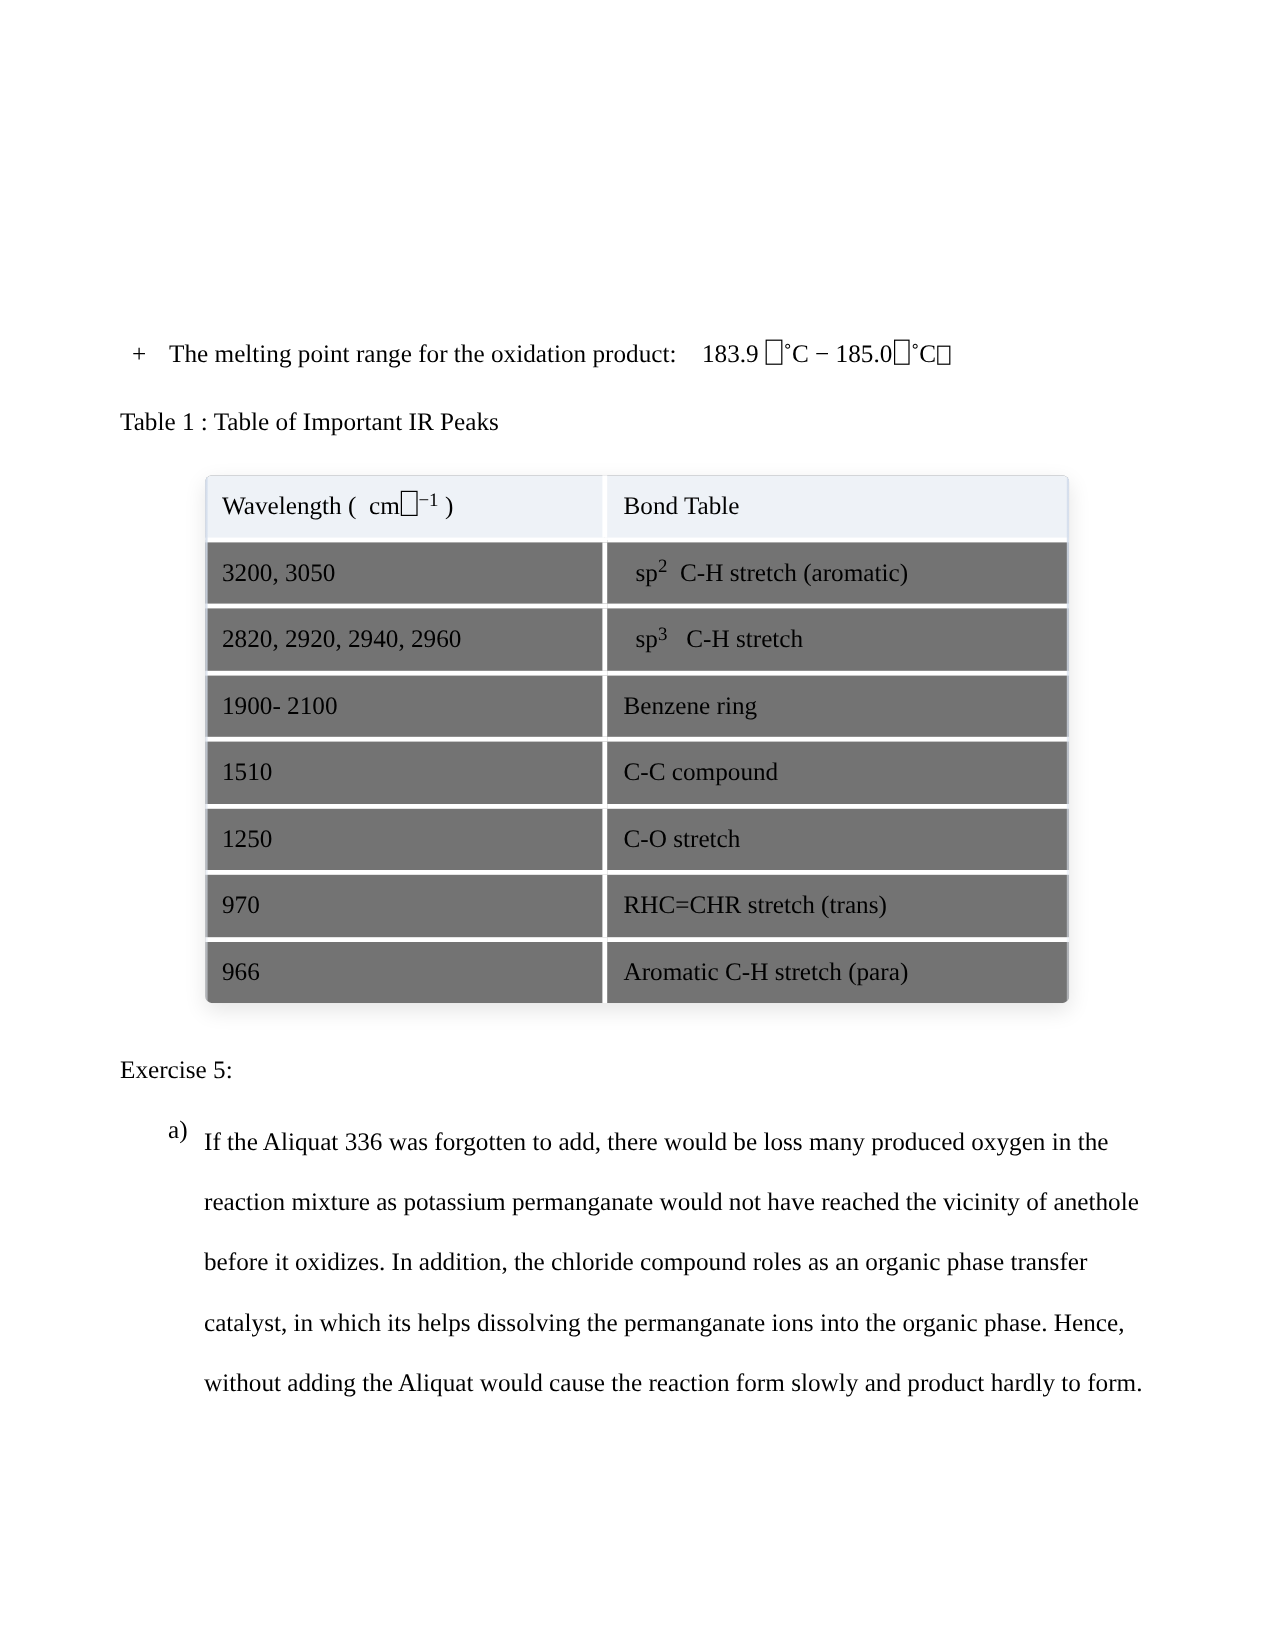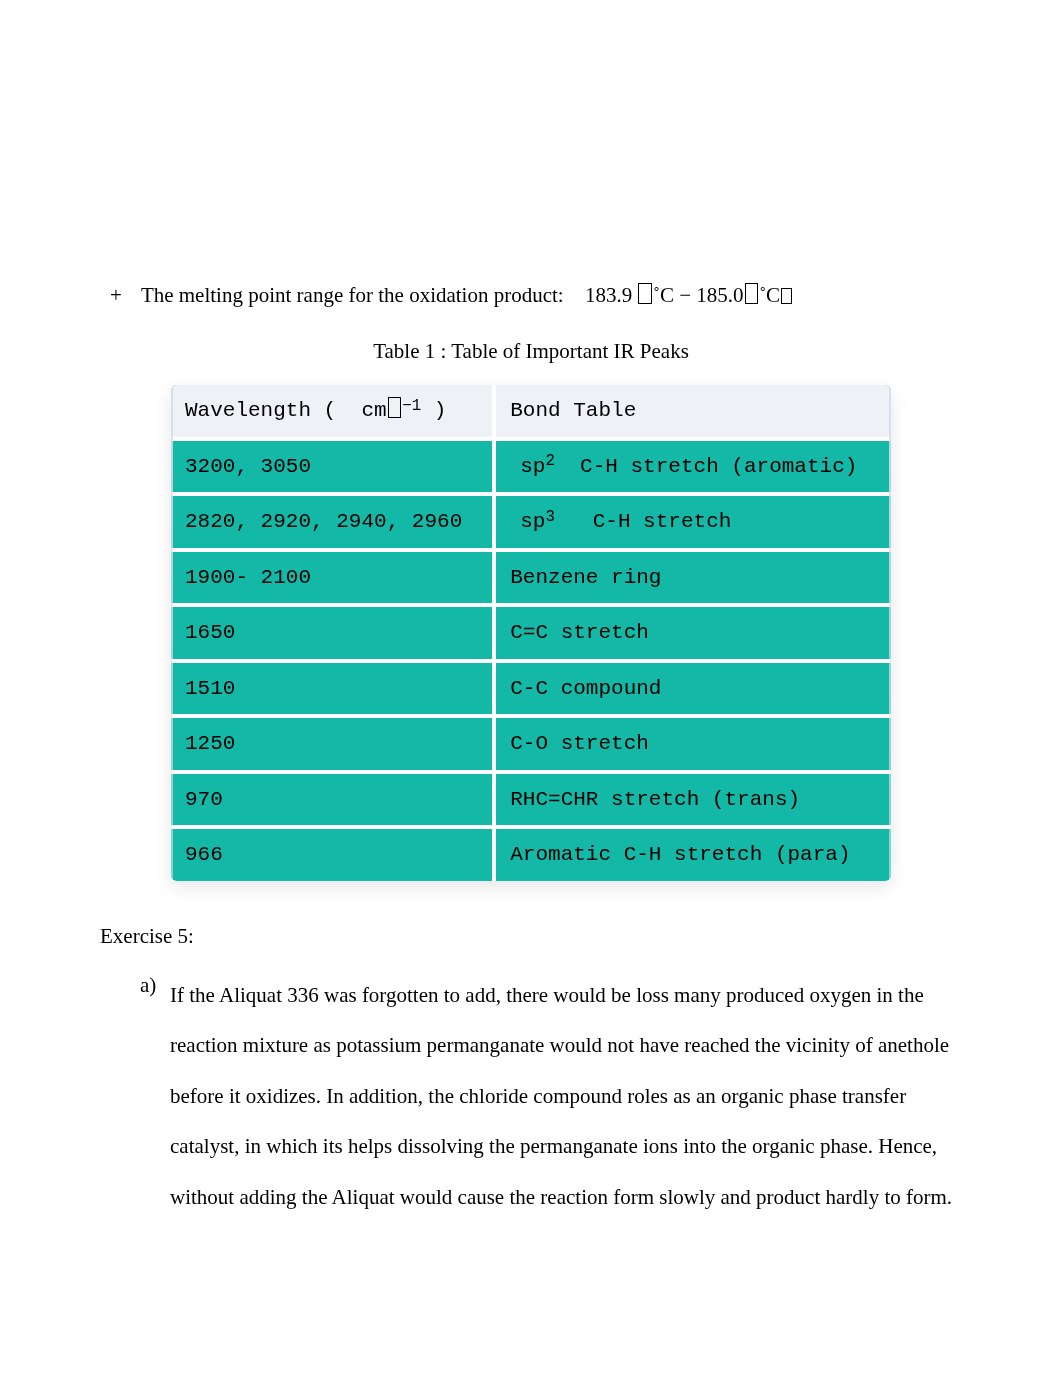--- a/index.html
+++ b/index.html
@@ -27,22 +27,21 @@
     display: inline-block;
     width: 26px;
   }
   .mp-val {
     margin-left: 16px;
   }
   .sup { font-size: 0.75em; position: relative; top: -0.4em; }
   .neg-sup { font-size: 0.75em; position: relative; top: -0.4em; }
 
   .table-caption {
-    text-align: center;
-    margin: 10px 0 18px 0;
+    margin: 10px 0 29px 0;
   }
 
   .tbl-wrap {
     margin: 0 auto 40px auto;
     width: 720px;
     position: relative;
     border-radius: 6px;
     box-shadow: 0 6px 18px rgba(0,0,0,0.10);
     overflow: hidden;
   }
@@ -55,22 +54,21 @@
     width: 2px;
     background: linear-gradient(180deg, rgba(210,220,235,0.9), rgba(235,240,248,0.5));
     z-index: 2;
   }
   .tbl-wrap::before { left: 0; }
   .tbl-wrap::after { right: 0; }
 
   table.irtable {
     border-collapse: collapse;
     width: 100%;
-    background: #14b8a6;
-    font-family: Liberation Mono, monospace;
+    background: #737373;
   }
   table.irtable td, table.irtable th {
     text-align: left;
     font-weight: normal;
     padding: 10px 14px;
     border-bottom: 4px solid #fff;
   }
   table.irtable tr.hdr td, table.irtable tr.hdr th {
     background: #eef2f7;
   }
@@ -131,24 +129,20 @@
           </tr>
           <tr>
             <td>2820, 2920, 2940, 2960</td>
             <td class="col-sep col-bond"><span class="pad-bond"></span>sp<span class="sup">3</span>&nbsp;&nbsp; C-H stretch</td>
           </tr>
           <tr>
             <td>1900- 2100</td>
             <td class="col-sep col-bond">Benzene ring</td>
           </tr>
           <tr>
-            <td>1650</td>
-            <td class="col-sep col-bond">C=C stretch</td>
-          </tr>
-          <tr>
             <td>1510</td>
             <td class="col-sep col-bond">C-C compound</td>
           </tr>
           <tr>
             <td>1250</td>
             <td class="col-sep col-bond">C-O stretch</td>
           </tr>
           <tr>
             <td>970</td>
             <td class="col-sep col-bond">RHC=CHR stretch (trans)</td>

